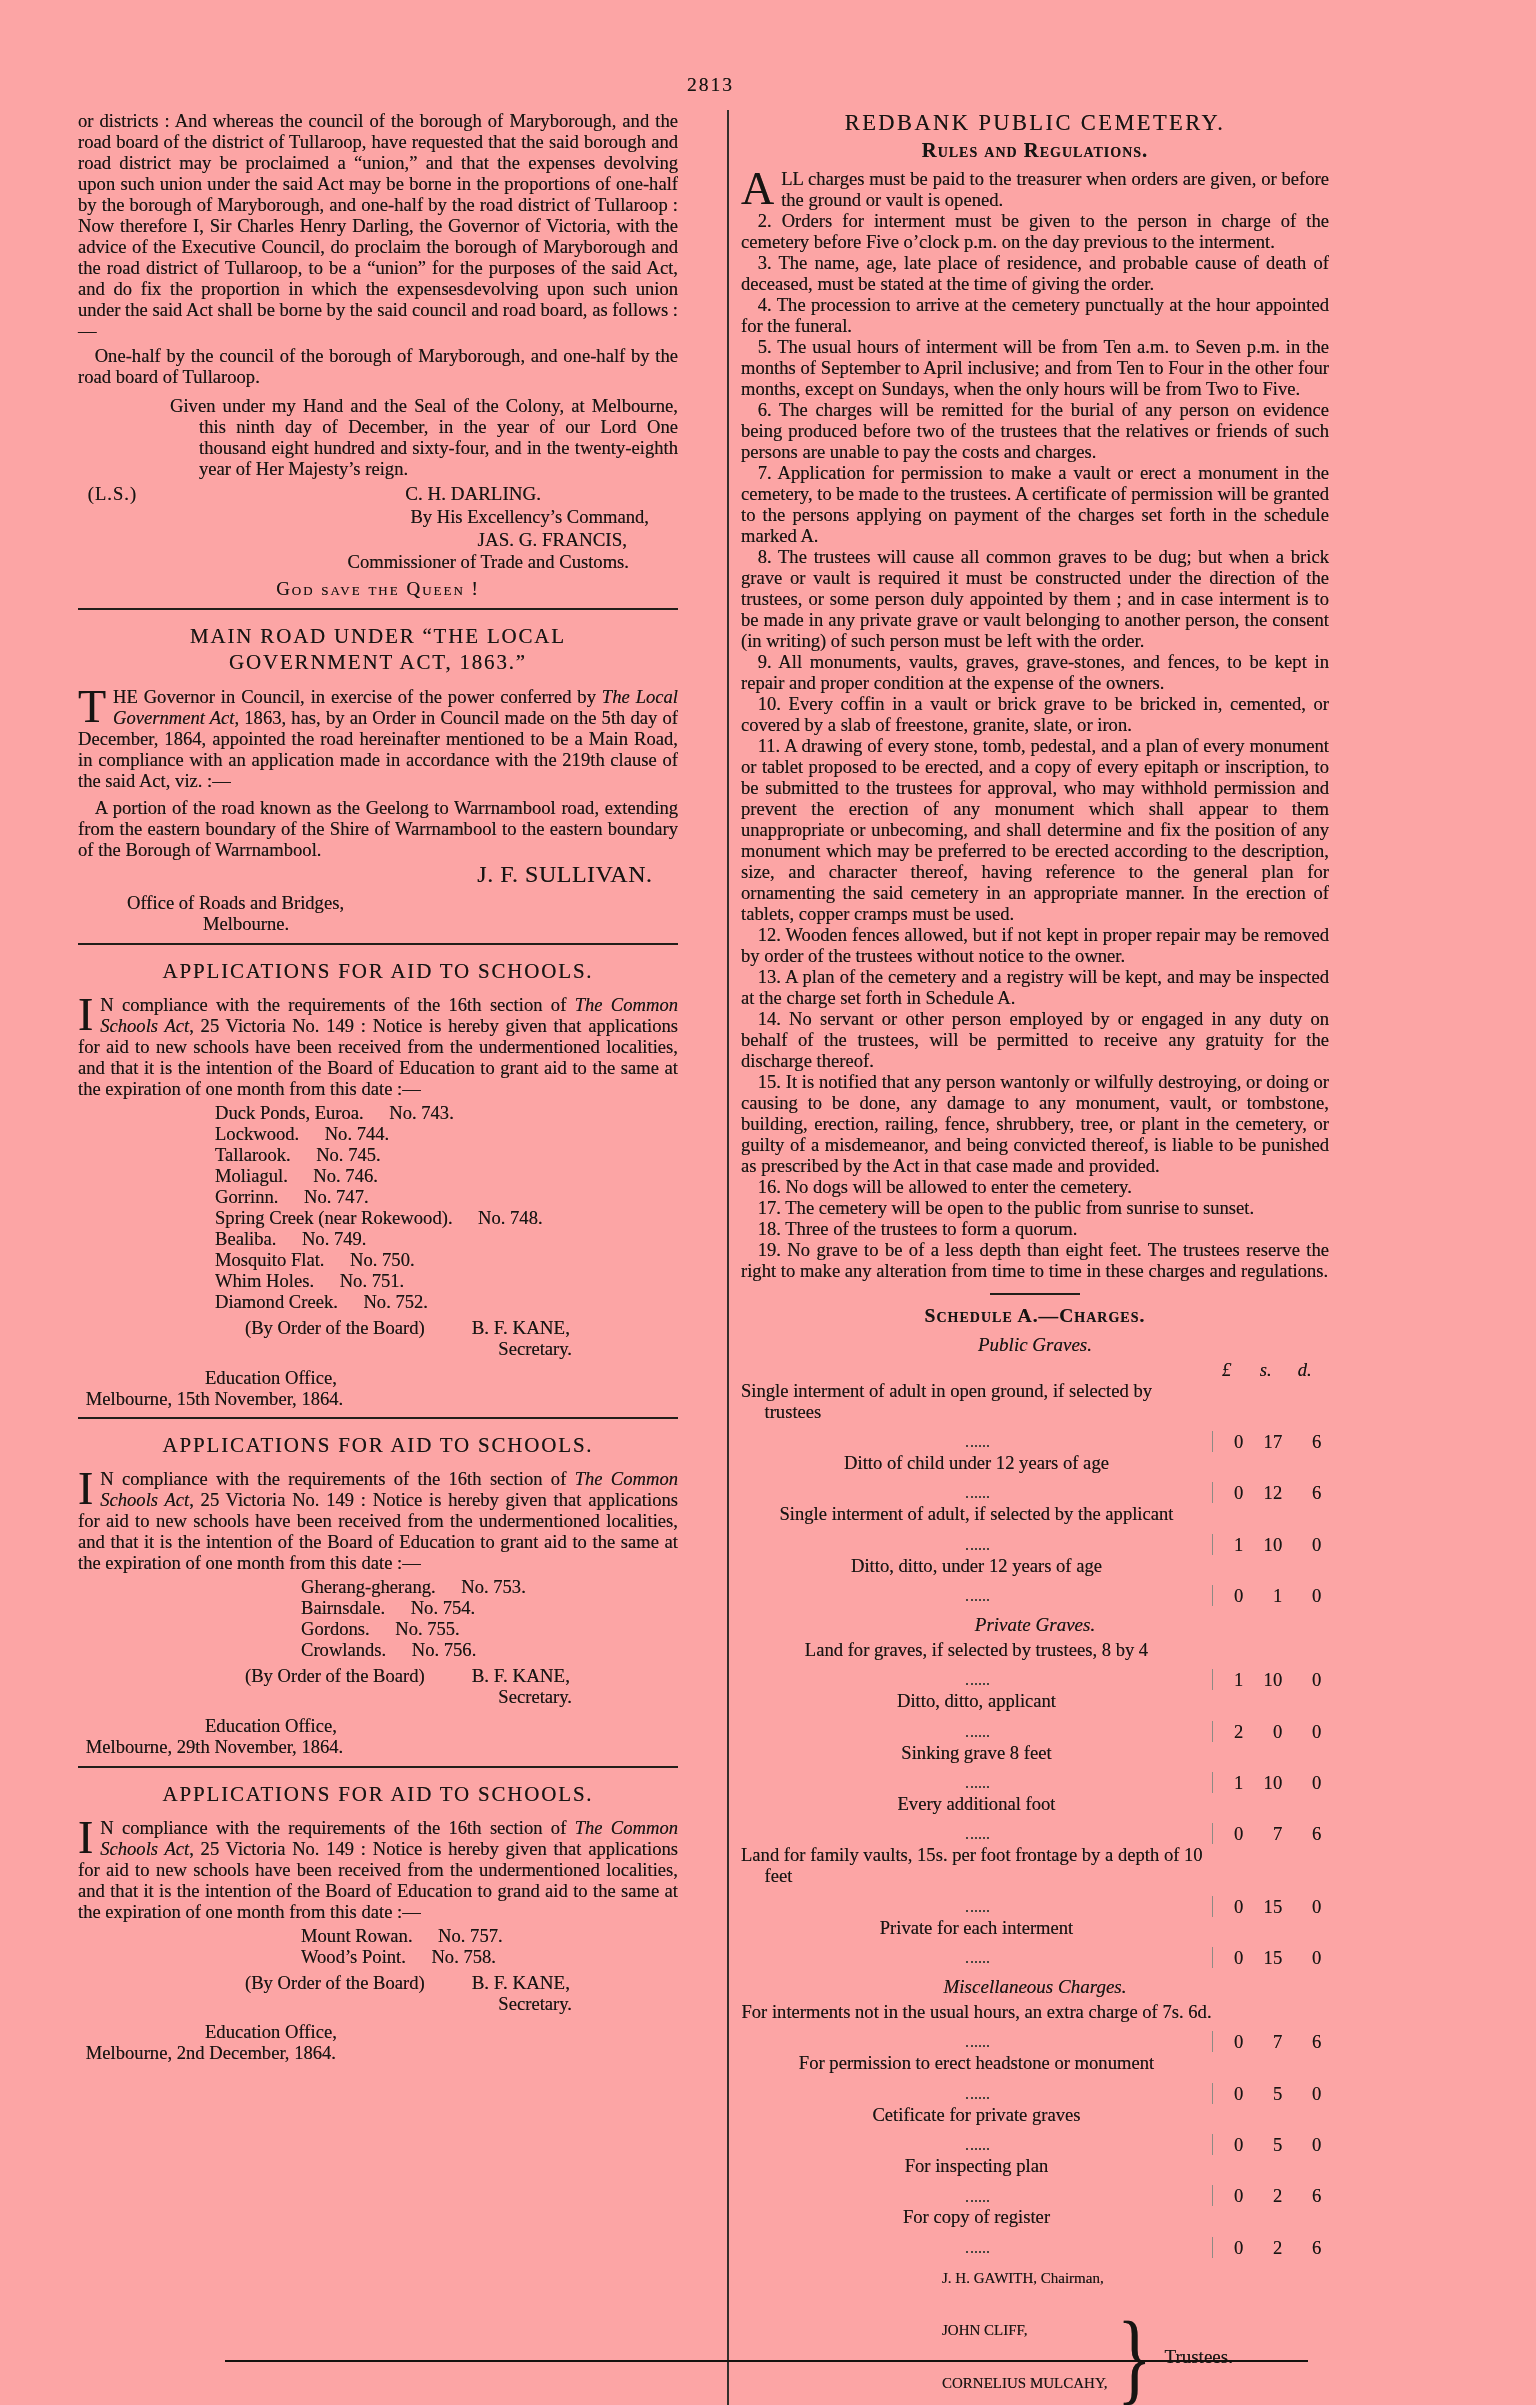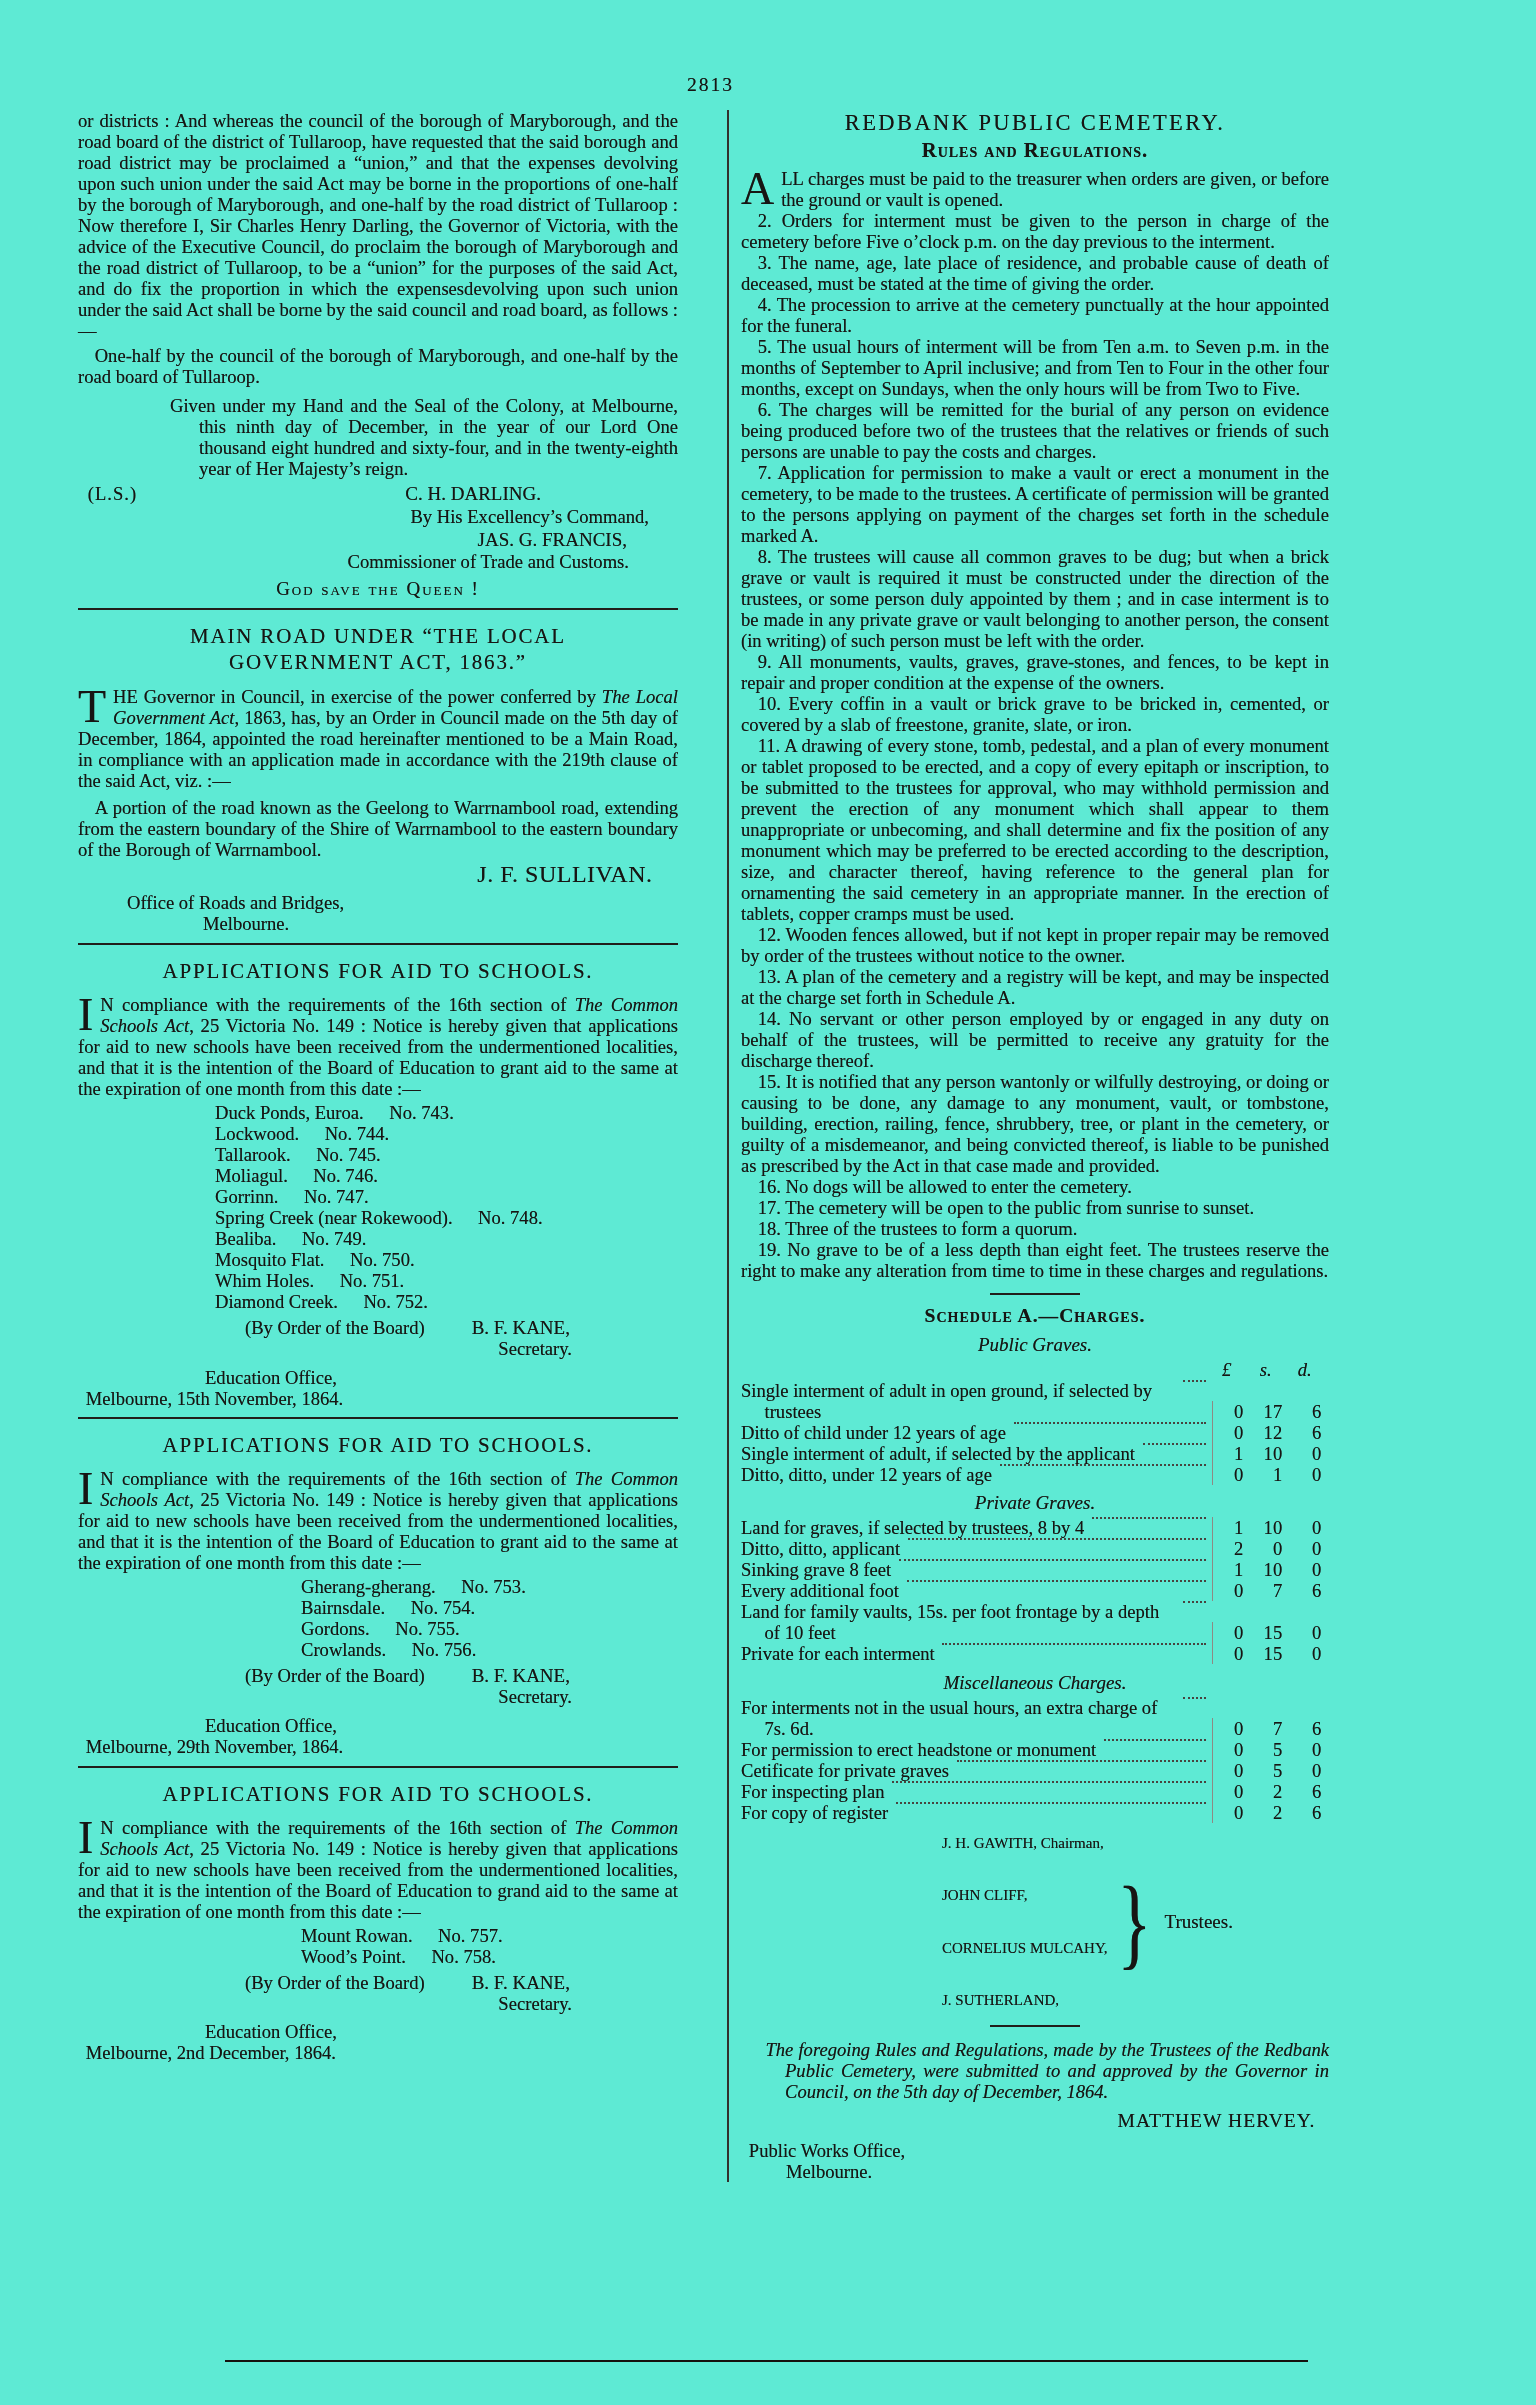--- a/index.html
+++ b/index.html
@@ -1,20 +1,20 @@
 <!DOCTYPE html>
 <html><head>
 <meta charset="utf-8">
 <style>
   html,body{margin:0;padding:0;background:#e9e9e6;}
   .page{
     position:relative;
     width:1537px;height:2405px;
     margin:0 auto;
-    background:#5eead4;
+    background:#fca5a5;
     color:#171513;
     font-family:"Liberation Serif","DejaVu Serif",serif;
     font-size:18.6px;line-height:21px;
     overflow:hidden;
     text-shadow:0 0 0.4px rgba(20,16,10,.55);
   }
   .pageno{position:absolute;top:74px;left:0;width:1421px;text-align:center;
     font-size:19.6px;letter-spacing:2px;}
   .columns{display:flex;align-items:stretch;padding:110px 0 0 78px;}
   .col-left{width:600px;flex:0 0 600px;}
@@ -54,21 +54,21 @@
   .office-edu-l2{margin:0 0 0 7.8px;}
   
   .rule{text-indent:16.7px;}
   
   .schedule-heading{text-align:center;font-size:19.6px;letter-spacing:1px;margin:2px 0 2px;}
   .graves-heading{text-align:center;font-style:italic;font-size:19px;margin:7.8px 0 3.9px;}
   .srow{display:grid;grid-template-columns:1fr 39px 39px 39px;align-items:end;}
   .srow .amt{text-align:right;padding-right:7.8px;}
   .srow .amt.pound{border-left:1px solid #8d8a84;}
   .srow.header .amt{font-style:italic;text-align:center;padding-right:9.8px;border:none;}
-  .sdesc{display:flex;align-items:flex-start;min-width:0;}
+  .sdesc{display:flex;align-items:center;min-width:0;flex-direction:column;}
   .sdesc-text{padding-left:23.5px;text-indent:-23.5px;}
   .leader{flex:1 1 23.5px;min-width:23.5px;border-bottom:2px dotted #47443f;margin:0 5.9px 4.9px 7.8px;}
   
   .trustees{display:flex;align-items:center;margin:7.8px 0 2px 201px;}
   .tnames{display:flex;flex-direction:column;line-height:24.5px;font-size:15px;gap:28px;}
   .brace{font-size:102px;line-height:98px;font-weight:normal;margin:0 5.9px 0 2px;
     transform:scaleX(.7);}
   .tlabel{font-size:19px;}
   .approval{font-style:italic;margin:12.7px 0 0 44px;text-indent:-19.6px;}
   .hervey{text-align:right;padding-right:13.7px;margin-top:7.8px;font-size:19.6px;letter-spacing:1px;}

